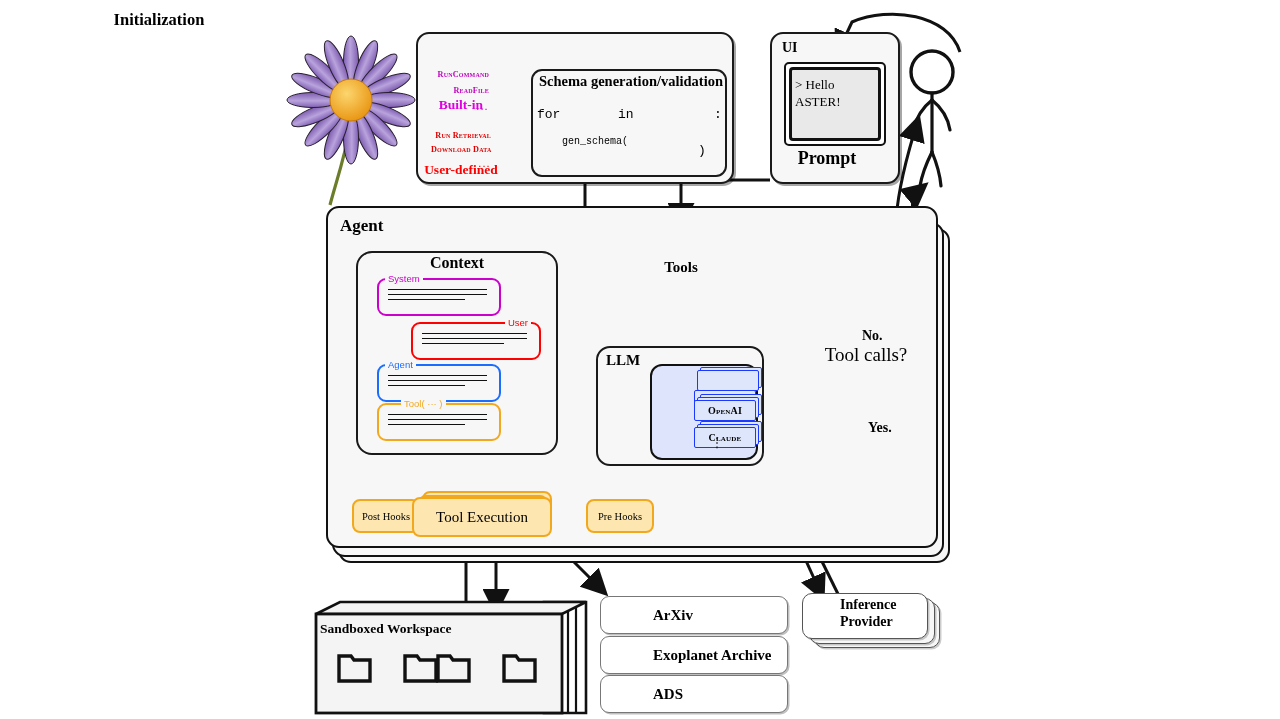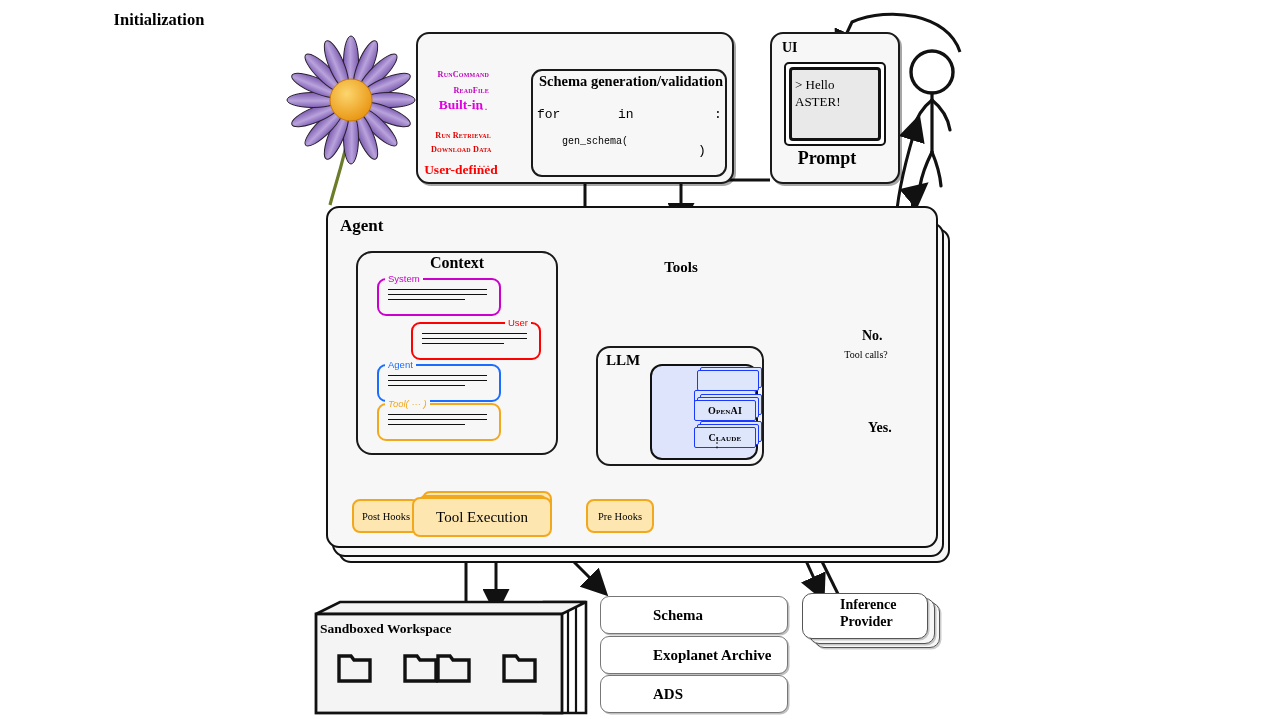--- a/index.html
+++ b/index.html
@@ -64,21 +64,21 @@
              border:2.2px solid #111;border-radius:12px;}
   .provider{position:absolute;width:60px;height:19px;background:#dde6fb;
             border:1.9px solid #1a38ff;border-radius:2px;
             font-family:"Liberation Serif",serif;font-weight:bold;font-size:10px;
             display:flex;align-items:center;justify-content:center;letter-spacing:.2px;}
   .prov-shadow{position:absolute;width:60px;height:19px;background:#dde6fb;
                border:1.9px solid #1a38ff;border-radius:2px;}
   #prov-dots{position:absolute;left:710px;top:440px;width:14px;text-align:center;
              font-size:13px;line-height:6px;color:#111;}
   #tools-label{left:620px;top:259px;width:122px;text-align:center;font-size:15px;font-weight:bold;}
-  #diamond-text{left:816px;top:346px;width:100px;text-align:center;font-size:10px;line-height:17px;}
+  #diamond-text{left:816px;top:346px;width:100px;text-align:center;font-size:19px;line-height:17px;}
   #lbl-no{left:862px;top:328px;font-size:14px;}
   #lbl-yes{left:868px;top:420px;font-size:14px;}
 
   
   .pill{position:absolute;background:#fde6b0;border:2px solid #f2a81d;border-radius:8px;
         display:flex;align-items:center;justify-content:center;
         font-family:"Liberation Serif",serif;}
   #post-hooks{left:326px;top:499px;width:64px;height:30px;font-size:10.5px;margin-left:26px;}
   #pre-hooks{left:586px;top:499px;width:64px;height:30px;font-size:10.5px;}
   #te-s2{left:422px;top:491px;width:126px;height:38px;}
@@ -399,21 +399,21 @@
   <div class="msg" style="left:377px;top:364px;width:120px;height:34px;border:2.4px solid #1a6dff;">
     <span class="msg-tag" style="left:6px;color:#1a6dff;">Agent</span>
     <span class="lines">
         <i></i>
         <i></i>
         <i class="short"></i>
       </span>
   </div>
 
   <div class="msg" style="left:377px;top:403px;width:120px;height:34px;border:2.4px solid #f2a81d;">
-    <span class="msg-tag" style="left:6px;color:#f2a81d;font-style:italic;">Tool( ··· )</span>
+    <span class="msg-tag" style="left:22px;color:#f2a81d;">Tool( ··· )</span>
     <span class="lines">
         <i></i>
         <i></i>
         <i class="short"></i>
       </span>
   </div>
 
   <div class="abs title-serif" id="tools-label">Tools</div>
 
   <div class="abs panel-inner" id="llm-box"></div>
@@ -451,21 +451,21 @@
   <div class="pill" id="te-main">
     <span>Tool Execution</span>
   </div>
   <div class="pill" id="pre-hooks">
     <span>Pre Hooks</span>
   </div>
 
   <div class="abs title-serif" id="ws-label">Sandboxed Workspace</div>
 
   <div class="svc" id="svc-arxiv">
-    <span class="svc-lbl">Schema</span>
+    <span class="svc-lbl">ArXiv</span>
   </div>
   <div class="svc" id="svc-exo">
     <span class="svc-lbl">Exoplanet Archive</span>
   </div>
   <div class="svc" id="svc-ads">
     <span class="svc-lbl">ADS</span>
   </div>
 
   <div class="ipcard" id="ip-c3"></div>
   <div class="ipcard" id="ip-c2"></div>

